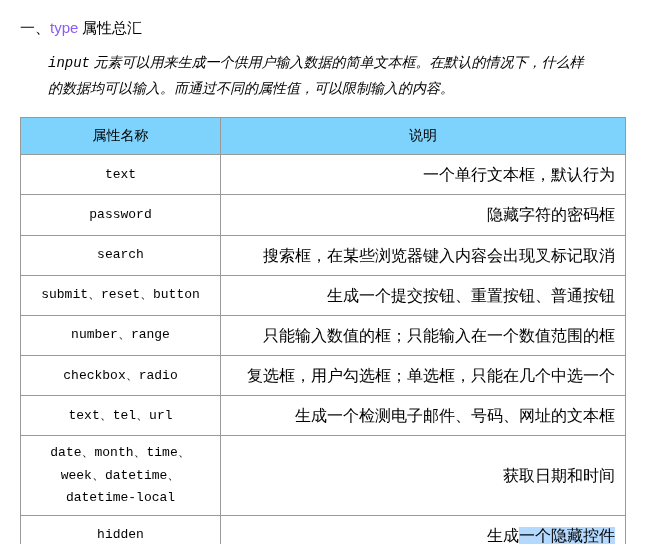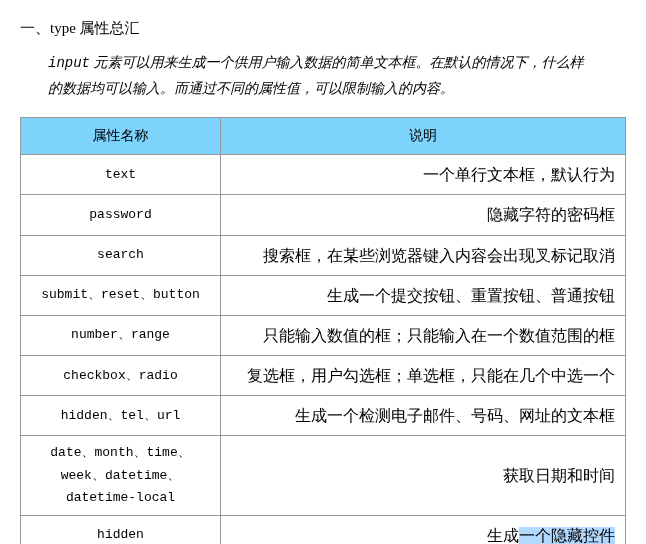--- a/index.html
+++ b/index.html
@@ -19,22 +19,22 @@
     }
 
     .section-title {
       font-size: 15px;
       font-weight: normal;
       margin-bottom: 10px;
       line-height: 1.6;
     }
 
     .section-title .keyword {
-      font-family: Liberation Serif, serif;
-      color: #000000;
+      font-family: Liberation Sans, sans-serif;
+      color: #8b5cf6;
     }
 
     .intro-text {
       margin-left: 2em;
       line-height: 1.8;
       margin-bottom: 16px;
       font-size: 14px;
       font-style: italic;
     }
 
@@ -121,21 +121,21 @@
     </tr>
     <tr>
       <td>number、range</td>
       <td>只能输入数值的框；只能输入在一个数值范围的框</td>
     </tr>
     <tr>
       <td>checkbox、radio</td>
       <td>复选框，用户勾选框；单选框，只能在几个中选一个</td>
     </tr>
     <tr>
-      <td>hidden、tel、url</td>
+      <td>text、tel、url</td>
       <td>生成一个检测电子邮件、号码、网址的文本框</td>
     </tr>
     <tr class="row-multiline">
       <td>date、month、time、<br>week、datetime、<br>datetime-local</td>
       <td>获取日期和时间</td>
     </tr>
     <tr>
       <td>hidden</td>
       <td>生成<span class="highlight-text">一个隐藏控件</span></td>
     </tr>

